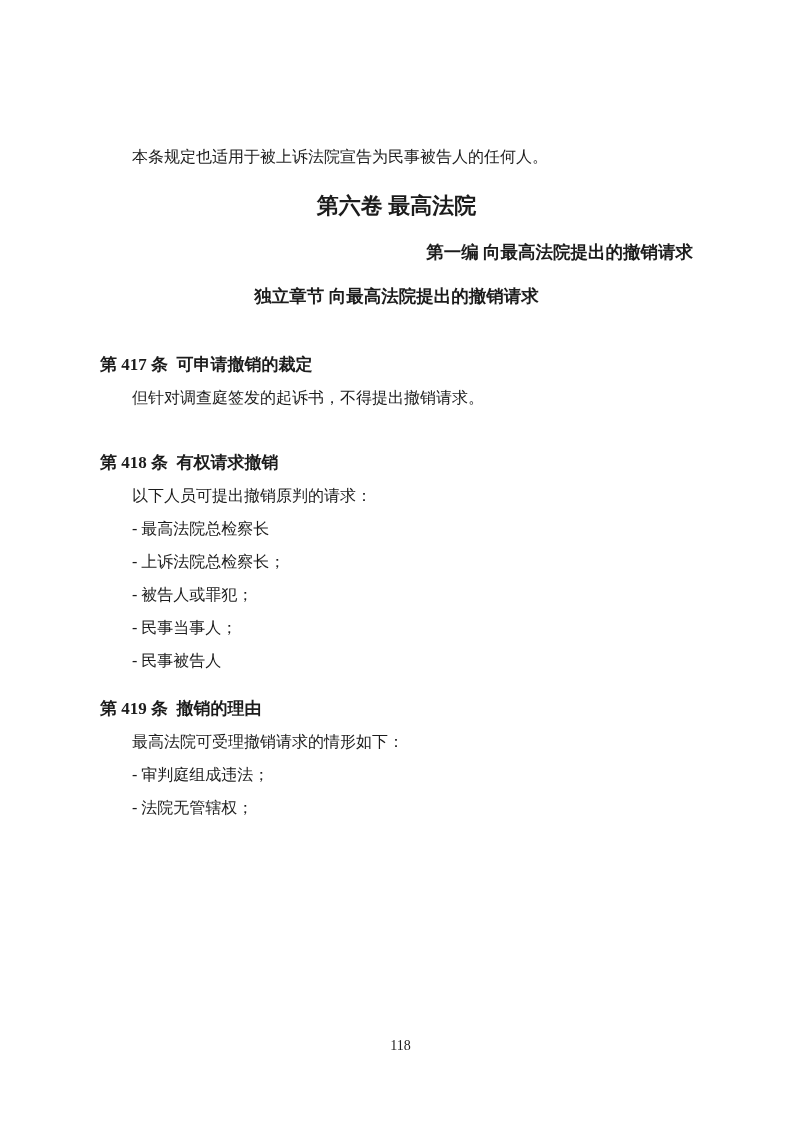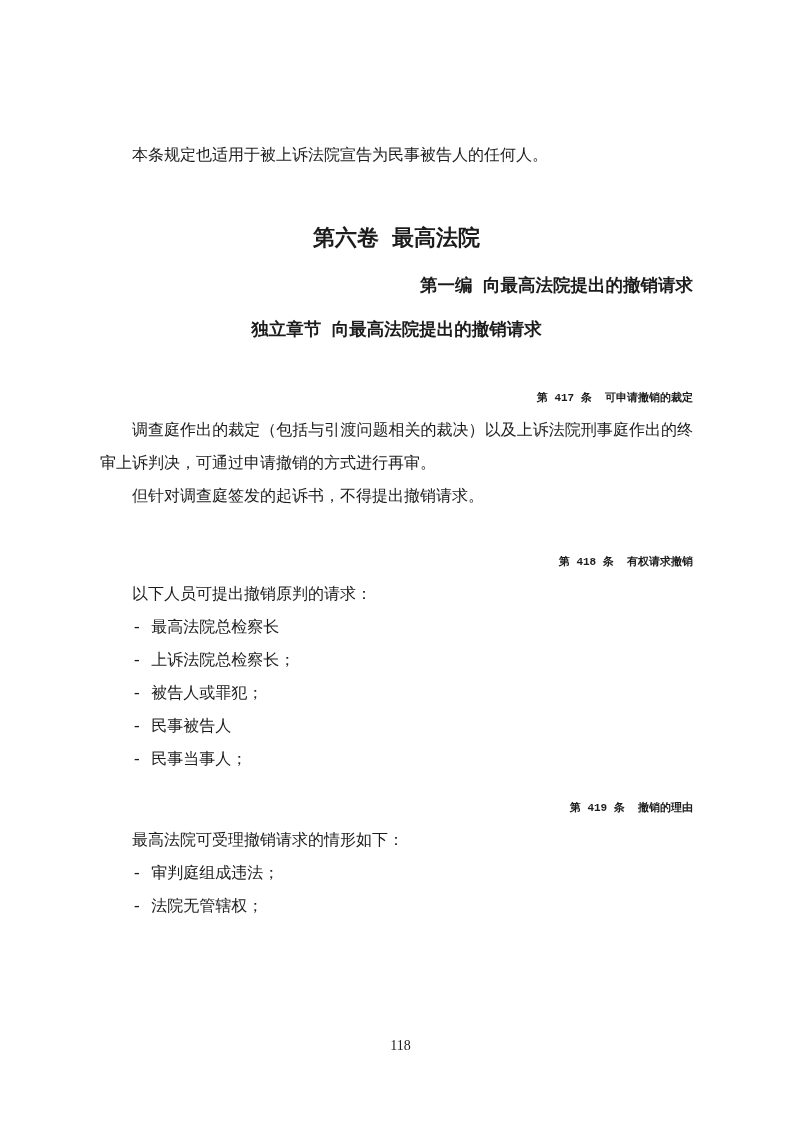--- a/index.html
+++ b/index.html
@@ -9,56 +9,54 @@
     background: #ffffff;
     color: #1c1c1c;
     font-family: "Liberation Serif", "DejaVu Serif", serif;
     overflow: hidden;
   }
   .page {
     position: relative;
     width: 593px;
     height: 982px;
     padding: 140px 100px 0 100px;
-    font-family: Liberation Mono, monospace;
   }
   p, h1, h2, h3, h4 { margin: 0; white-space: pre-wrap; }
   .body-text {
     font-size: 16px;
     line-height: 33px;
     text-align: justify;
   }
   .indent { text-indent: 2em; }
   .vol-heading {
     font-size: 22px;
     line-height: 40px;
     font-weight: bold;
     text-align: center;
-    margin-top: 47px;
+    margin-top: 13px;
   }
   .part-heading {
     font-size: 17.5px;
     line-height: 40px;
     font-weight: bold;
     text-align: right;
     margin-top: 6px;
   }
   .chapter-heading {
     font-size: 17.5px;
     line-height: 40px;
     font-weight: bold;
     text-align: center;
     margin-top: 4px;
   }
   .article-title {
-    font-size: 11px;
+    font-size: 17px;
     line-height: 33px;
     font-weight: bold;
     margin-top: 32px;
-    text-align: right;
   }
   .article-title.t419 { margin-top: 15px; }
   .page-number {
     position: absolute;
     left: 4px;
     top: 1036px;
     width: 793px;
     text-align: center;
     font-size: 14px;
     line-height: 20px;
@@ -70,30 +68,29 @@
 
 <div class="page">
 
   <p class="body-text indent">本条规定也适用于被上诉法院宣告为民事被告人的任何人。</p>
 
   <h1 class="vol-heading">第六卷 最高法院</h1>
   <h2 class="part-heading">第一编 向最高法院提出的撤销请求</h2>
   <h3 class="chapter-heading">独立章节 向最高法院提出的撤销请求</h3>
 
   <h4 class="article-title">第 417 条  可申请撤销的裁定</h4>
-  <p class="body-text indent">调查庭作出的裁定（包括与引渡问题相关的裁决）以及上诉法院刑事庭作出的终审上诉判决，可通过申请撤销的方式进行再审。</p>
   <p class="body-text indent">但针对调查庭签发的起诉书，不得提出撤销请求。</p>
 
   <h4 class="article-title">第 418 条  有权请求撤销</h4>
   <p class="body-text indent">以下人员可提出撤销原判的请求：</p>
   <p class="body-text indent">- 最高法院总检察长</p>
   <p class="body-text indent">- 上诉法院总检察长；</p>
   <p class="body-text indent">- 被告人或罪犯；</p>
+  <p class="body-text indent">- 民事当事人；</p>
   <p class="body-text indent">- 民事被告人</p>
-  <p class="body-text indent">- 民事当事人；</p>
 
   <h4 class="article-title t419">第 419 条  撤销的理由</h4>
   <p class="body-text indent">最高法院可受理撤销请求的情形如下：</p>
   <p class="body-text indent">- 审判庭组成违法；</p>
   <p class="body-text indent">- 法院无管辖权；</p>
 
 </div>
 
 <div class="page-number">118</div>
 

